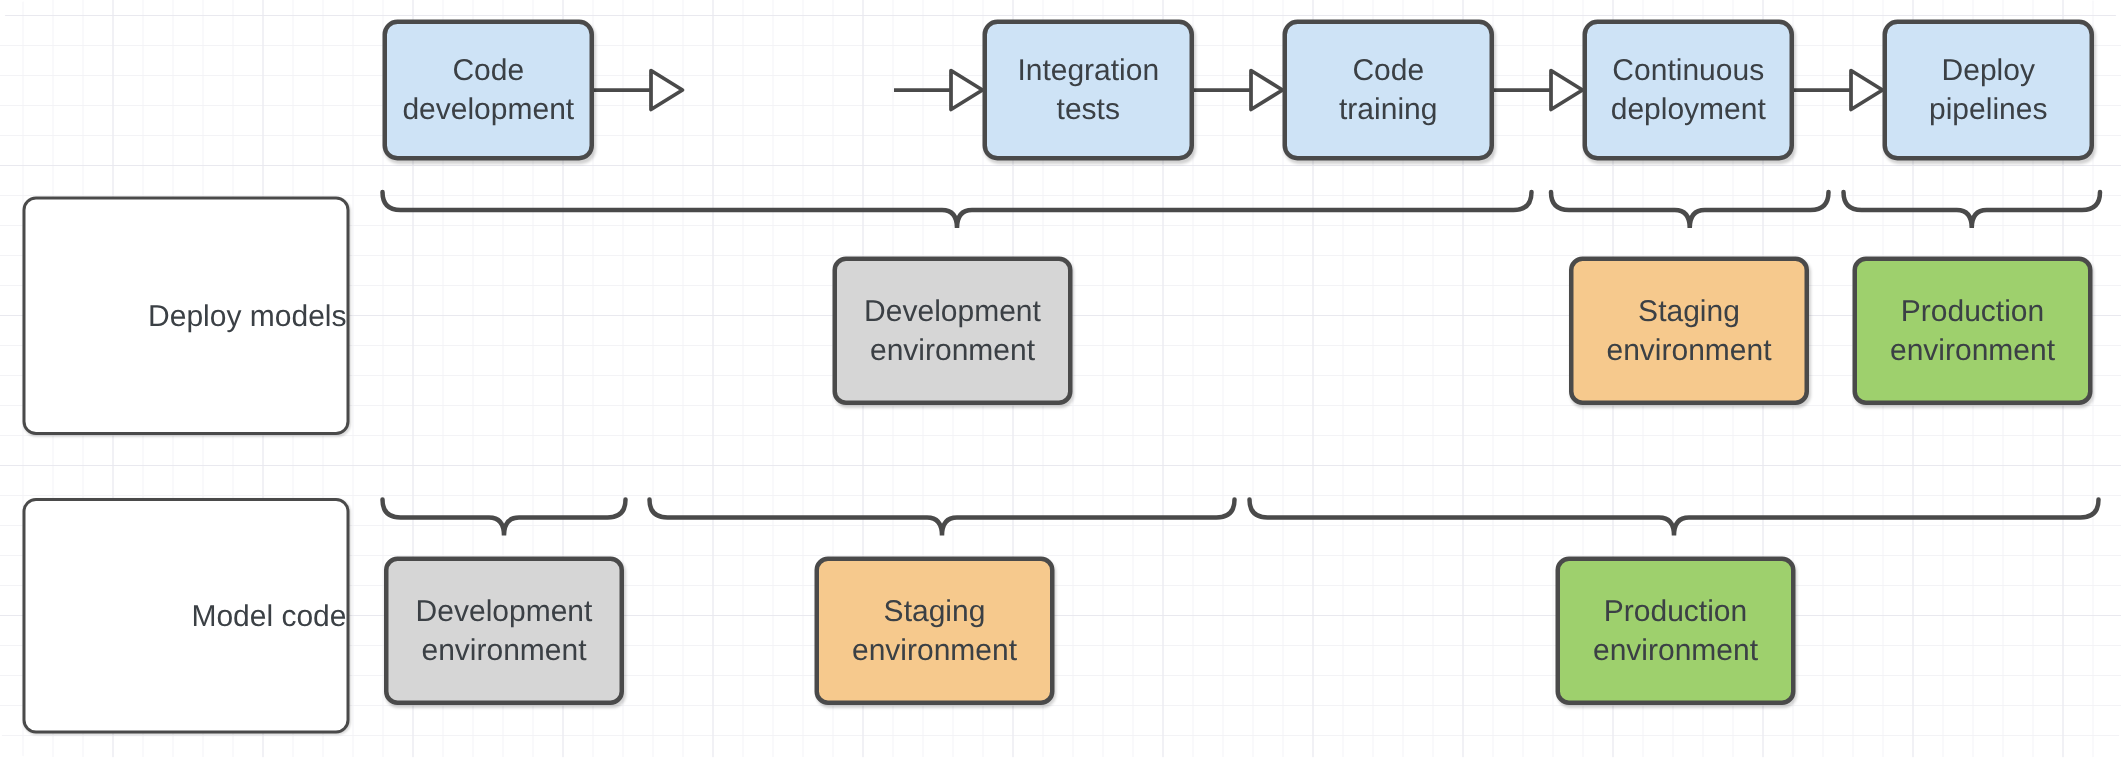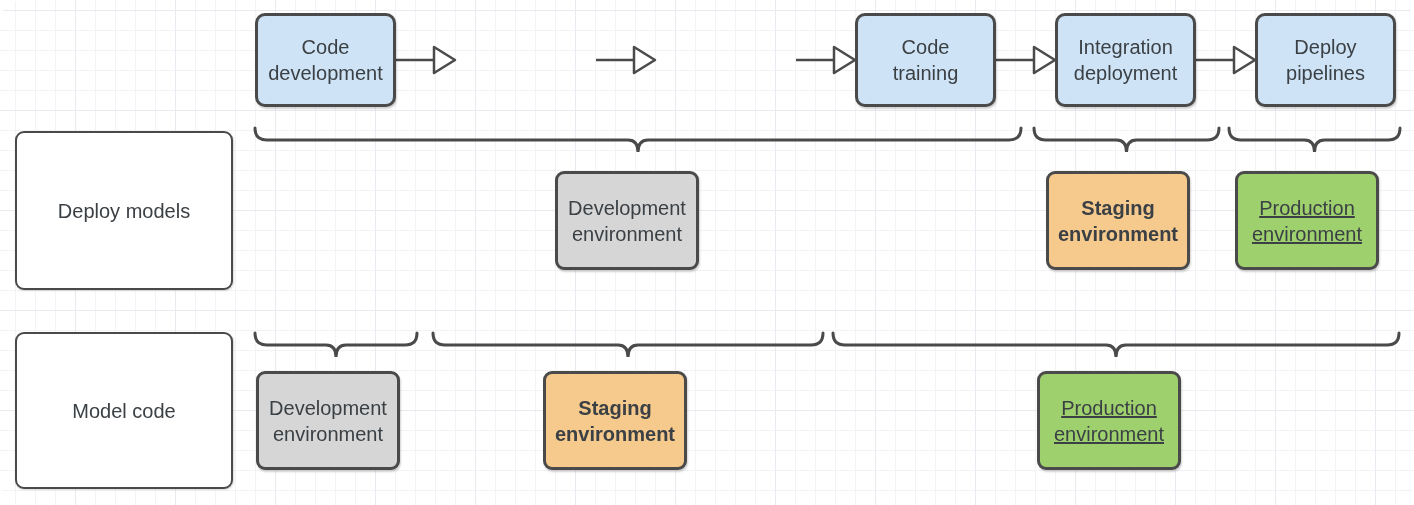--- a/index.html
+++ b/index.html
@@ -38,36 +38,37 @@
   .stage {
     top: 13px;
     width: 141px;
     height: 94px;
     padding: 0 22px;
     border-radius: 10px;
     background: var(--stage-fill-blue, #cee3f6);
   }
 
   .env {
-    width: 144px;
+    width: 160px;
     height: 99px;
     padding: 0 10px;
     border-radius: 9px;
   }
   .env.gray   { background: var(--env-fill-gray,   #d6d6d6); }
-  .env.orange { background: var(--env-fill-orange, #f6c98d); font-weight: bold; }
-  .env.green  { background: var(--env-fill-green,  #9ed06d); text-decoration: underline; }
+  .env.orange { background: var(--env-fill-orange, #f6c98d); }
+  .env.green  { background: var(--env-fill-green,  #9ed06d); }
 
   .rowlabel {
     left: 15px;
     width: 218px;
     border-width: 2.5px;
     border-radius: 9px;
     background: var(--row-label-fill, #ffffff);
     box-shadow: 0.5px 1px 1.5px rgba(0,0,0,0.15);
+    justify-content: flex-end;
   }
 
   .overlay {
     position: absolute;
     left: 0; top: 0;
     width: 1414px; height: 505px;
   }
 </style>
 </head>
 <body>
@@ -99,25 +100,28 @@
       <path d="M 1034 128 Q 1034 140 1046 140 L 1116.5 140 Q 1126.5 140 1126.5 152 Q 1126.5 140 1136.5 140 L 1207 140 Q 1219 140 1219 128" fill="none" stroke="#4a4a4a" stroke-width="3" stroke-linecap="round"></path>
       <path d="M 1229 128 Q 1229 140 1241 140 L 1304.5 140 Q 1314.5 140 1314.5 152 Q 1314.5 140 1324.5 140 L 1388 140 Q 1400 140 1400 128" fill="none" stroke="#4a4a4a" stroke-width="3" stroke-linecap="round"></path>
       <path d="M 255 333 Q 255 345 267 345 L 326 345 Q 336 345 336 357 Q 336 345 346 345 L 405 345 Q 417 345 417 333" fill="none" stroke="#4a4a4a" stroke-width="3" stroke-linecap="round"></path>
       <path d="M 433 333 Q 433 345 445 345 L 618 345 Q 628 345 628 357 Q 628 345 638 345 L 811 345 Q 823 345 823 333" fill="none" stroke="#4a4a4a" stroke-width="3" stroke-linecap="round"></path>
       <path d="M 833 333 Q 833 345 845 345 L 1106 345 Q 1116 345 1116 357 Q 1116 345 1126 345 L 1387 345 Q 1399 345 1399 333" fill="none" stroke="#4a4a4a" stroke-width="3" stroke-linecap="round"></path>
     </svg>
 
   <div class="node stage" style="left:255px">
       <span>Code development</span>
     </div>
+  <div class="node stage" style="left:655px">
+      <span>Integration tests</span>
+    </div>
   <div class="node stage" style="left:855px">
       <span>Code training</span>
     </div>
   <div class="node stage" style="left:1055px">
-      <span>Integration deployment</span>
+      <span>Continuous deployment</span>
     </div>
   <div class="node stage" style="left:1255px">
       <span>Deploy pipelines</span>
     </div>
 
   <div class="node rowlabel" style="top:131px;height:159px">
       <span>Deploy models</span>
     </div>
   <div class="node env gray" style="left:555px;top:171px">
       <span>Development environment</span>

